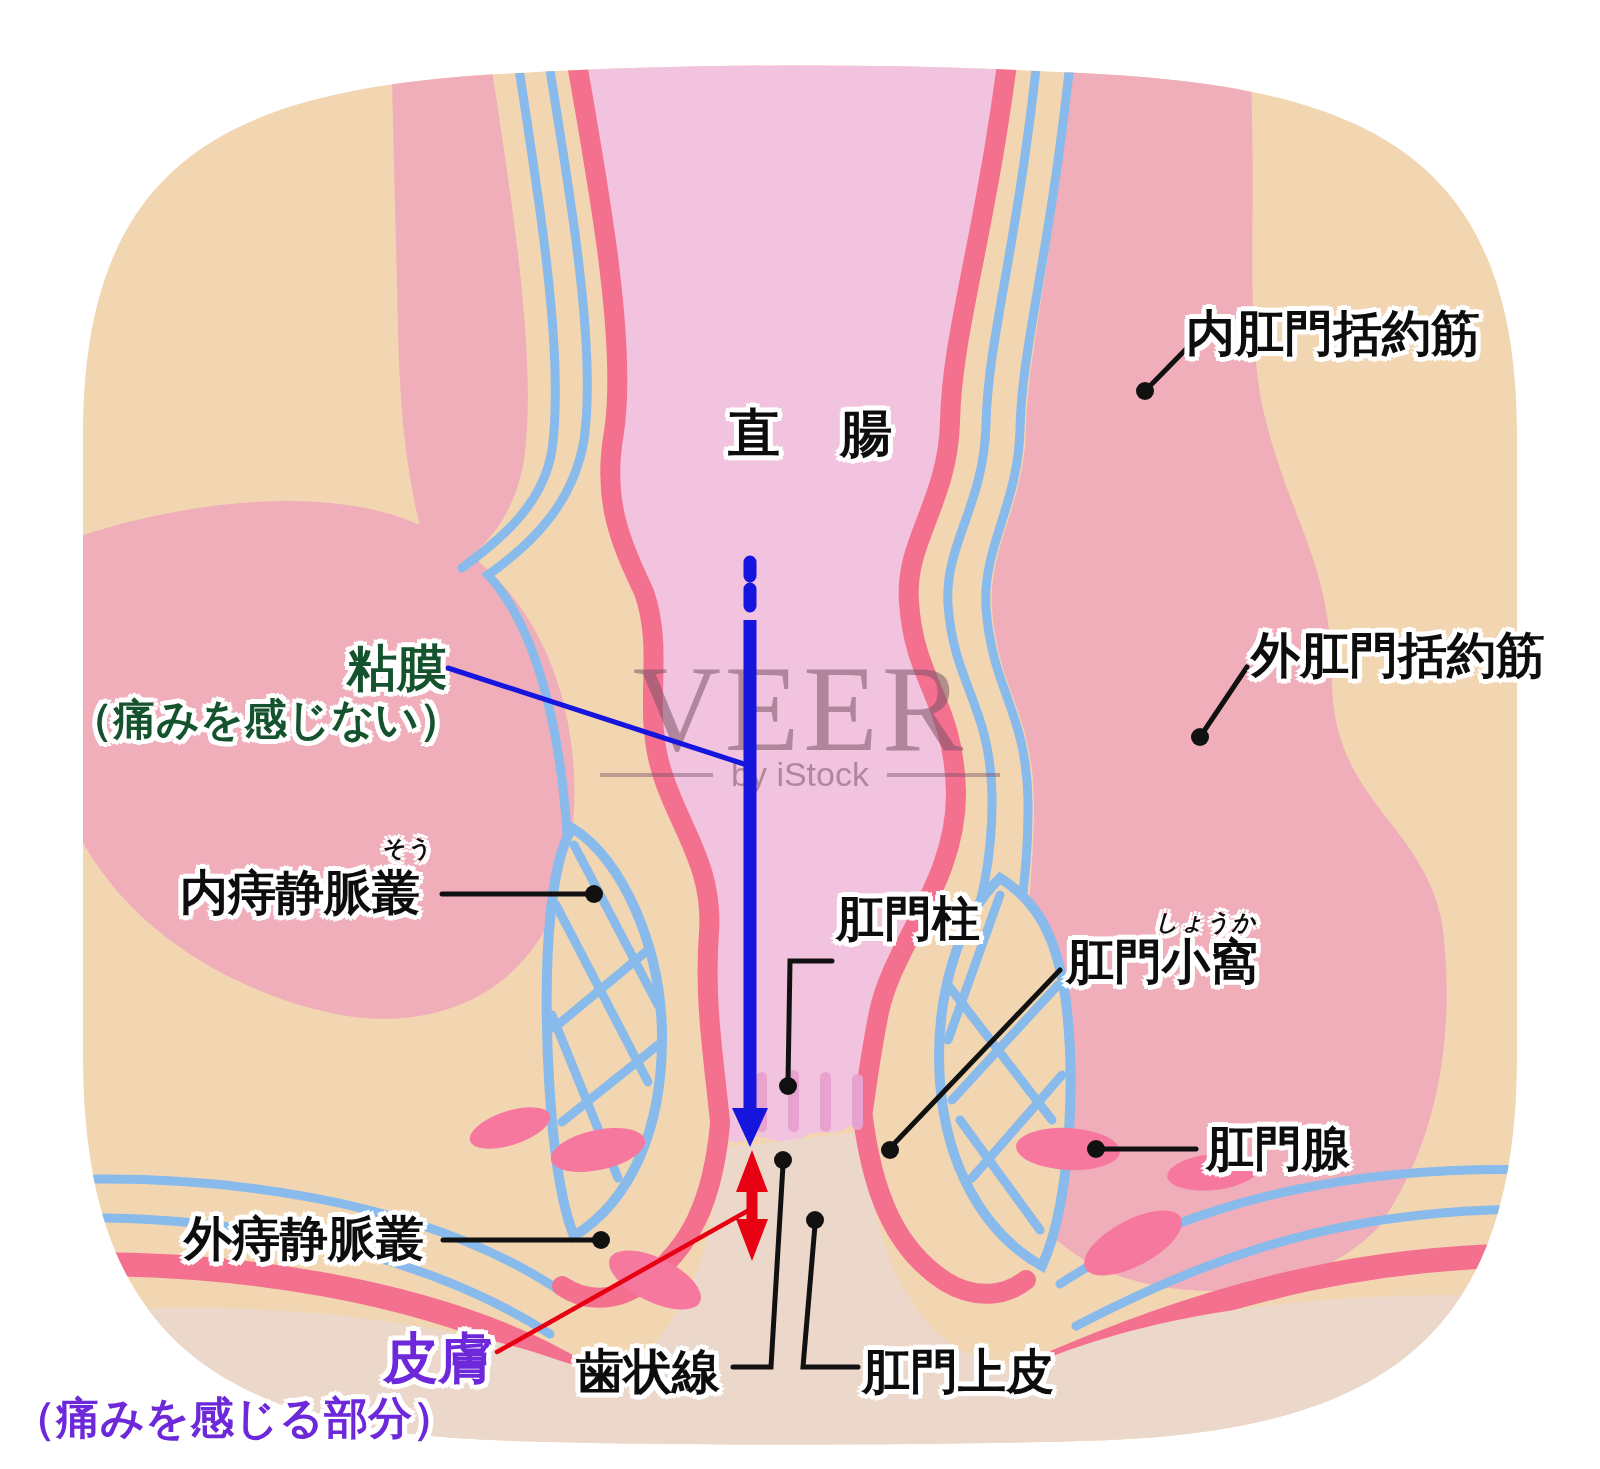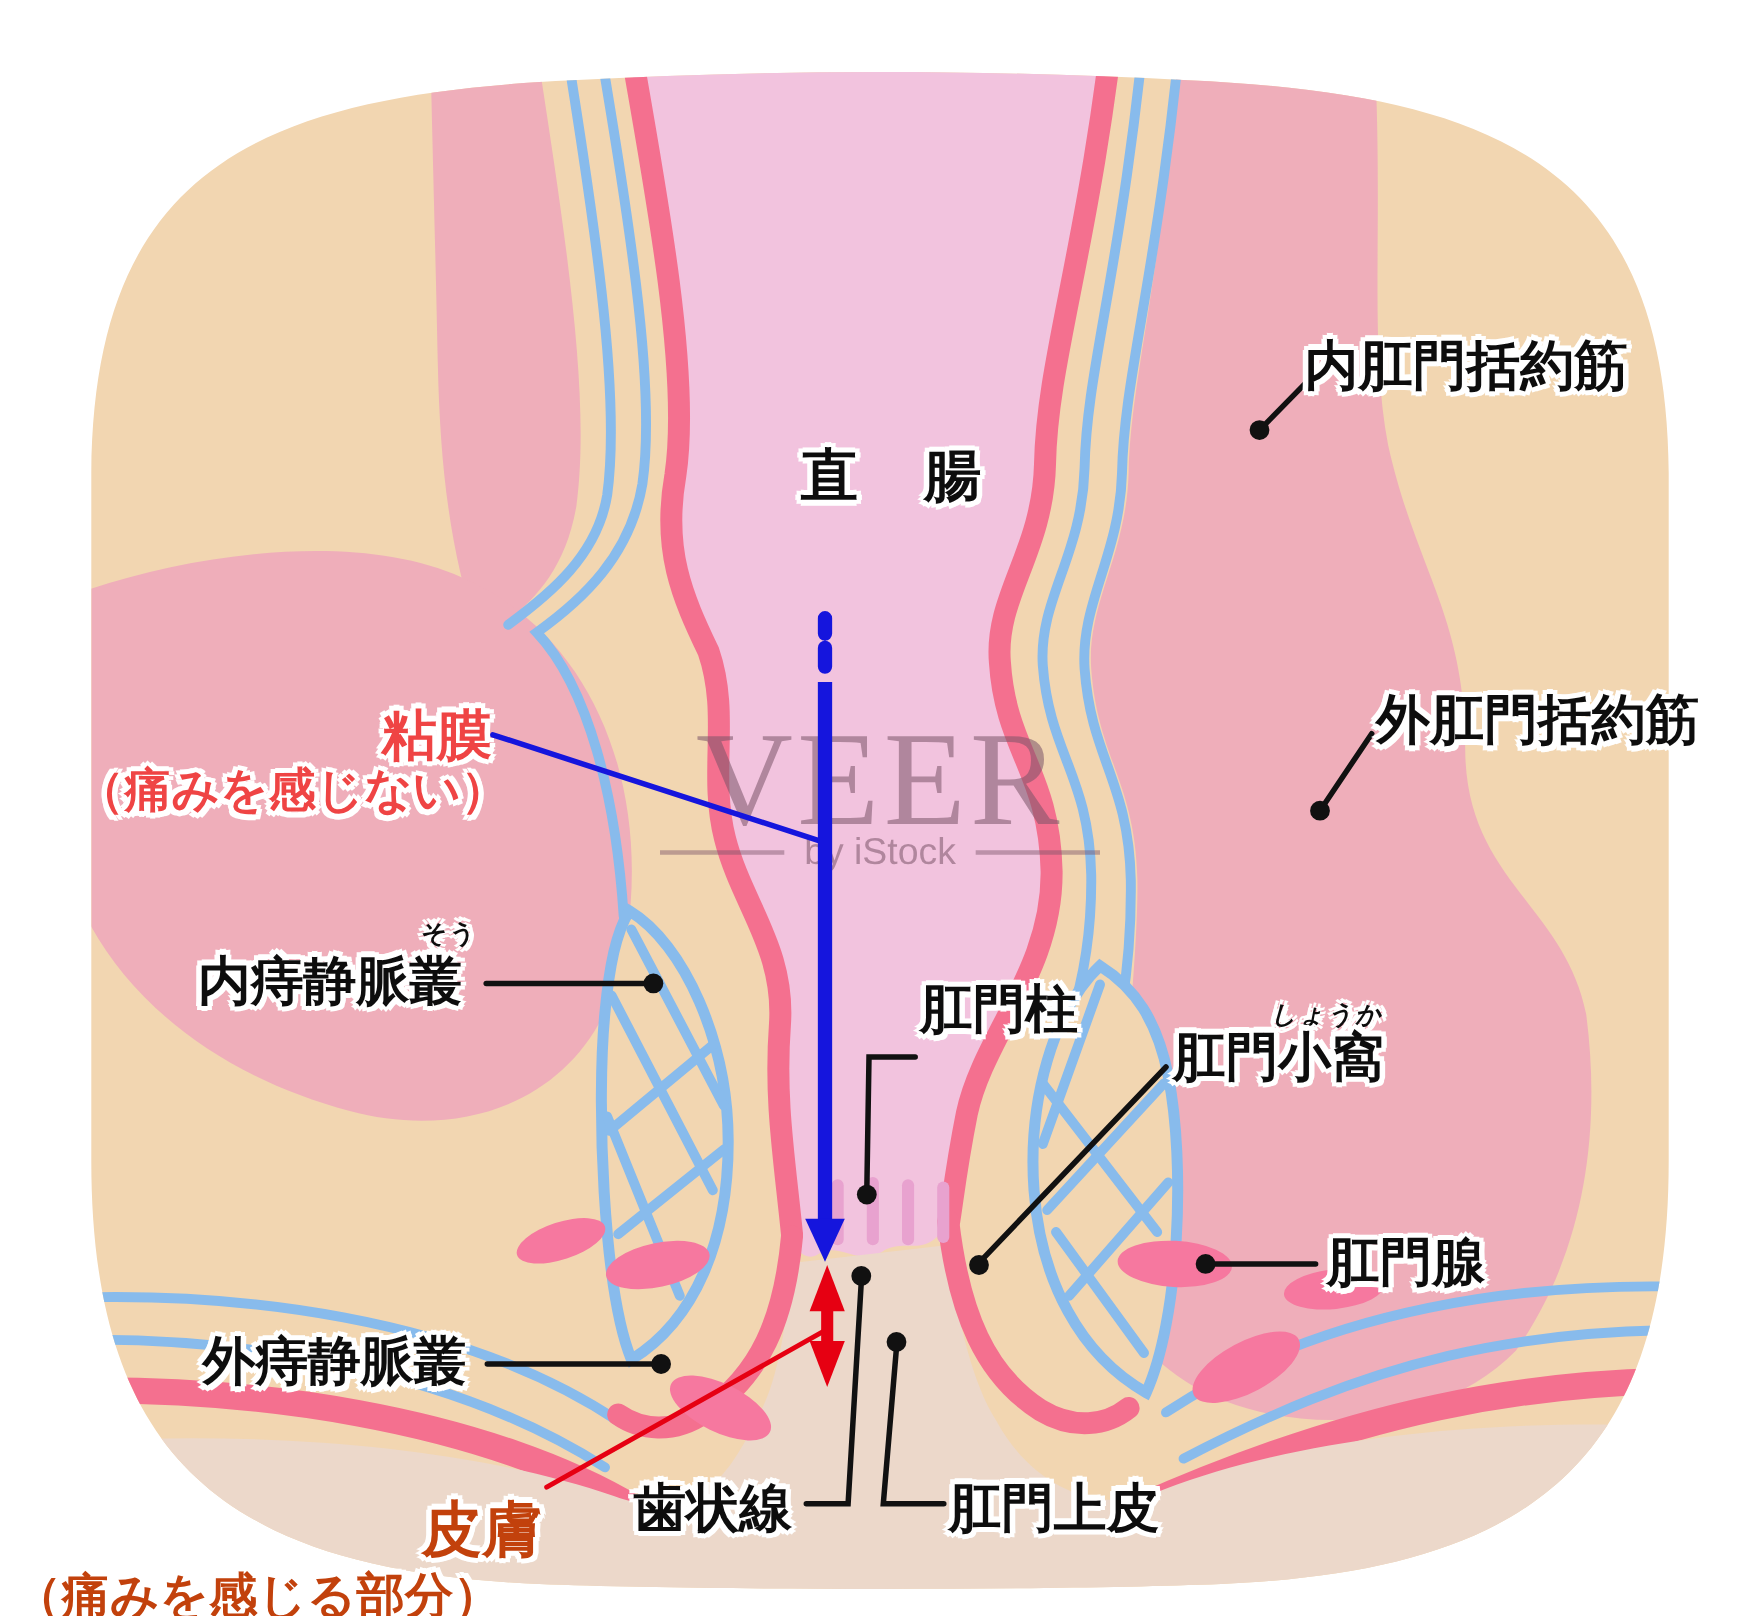--- a/index.html
+++ b/index.html
@@ -5,22 +5,22 @@
   html,body{margin:0;padding:0;background:#fff;}
   #stage{position:relative;width:1600px;height:1469px;overflow:hidden;
          font-family:"Liberation Sans","DejaVu Sans",sans-serif;}
   #anatomy,#overlay{position:absolute;left:0;top:0;width:1600px;height:1469px;}
   #overlay{pointer-events:none;}
   .lbl{position:absolute;font-weight:bold;color:#0d0d0d;white-space:nowrap;line-height:1.05;
        text-shadow:-4px -4px 0 #fff,4px -4px 0 #fff,-4px 4px 0 #fff,4px 4px 0 #fff,
                    -5px 0 0 #fff,5px 0 0 #fff,0 -5px 0 #fff,0 5px 0 #fff;}
   .black{font-size:48px;}
   .furi{font-size:23px;letter-spacing:2px;}
-  .blue{color:#ef4444;font-family:Liberation Serif, serif;}
-  .red{color:#c2410c;font-family:Liberation Serif, serif;margin-top:32px;}
+  .blue{color:#14532d;font-family:Liberation Serif, serif;}
+  .red{color:#6d28d9;font-family:Liberation Serif, serif;}
   .wm{position:absolute;color:rgba(122,84,104,0.55);text-shadow:none;font-weight:normal;}
   .wm-brand{left:618px;top:648px;width:364px;text-align:center;font-size:122px;line-height:1;
             font-family:"Liberation Serif","DejaVu Serif",serif;letter-spacing:4px;}
   .wm-row{left:600px;top:757px;width:400px;display:flex;align-items:center;gap:18px;
           font-size:34px;font-family:"Liberation Sans",sans-serif;}
   .wm-dash{flex:1;height:0;border-top:4px solid rgba(122,84,104,0.45);}
 </style>
 </head>
 <body>
 

